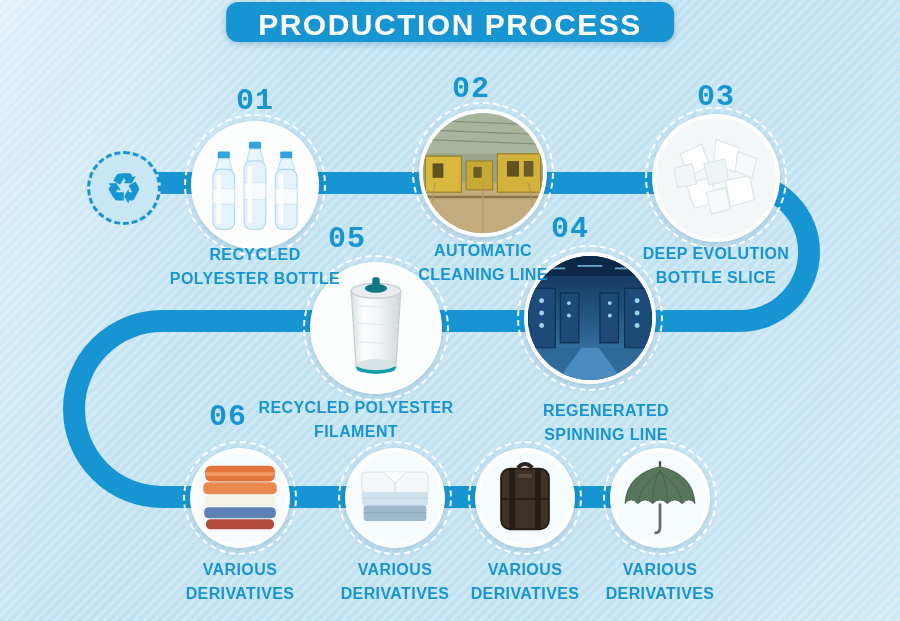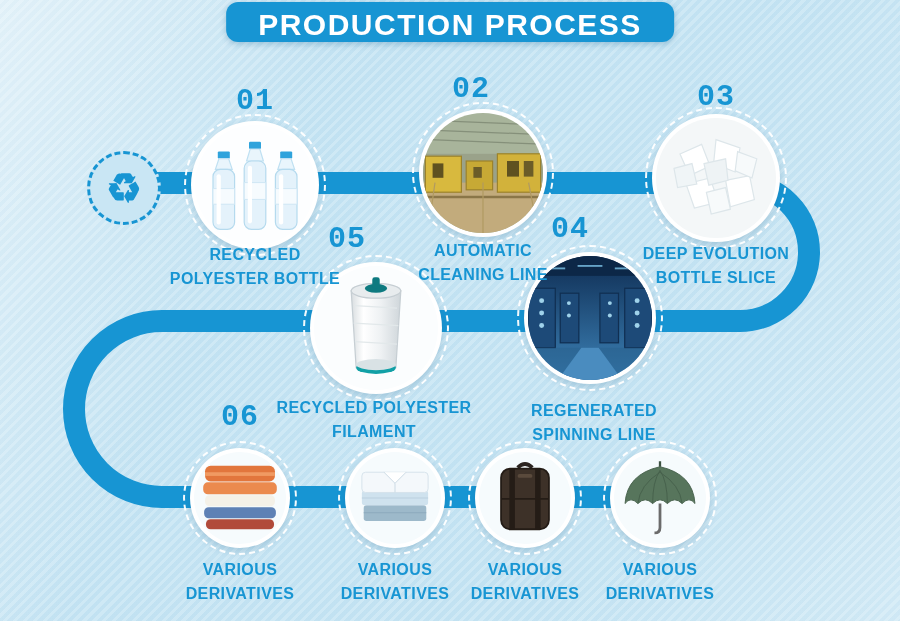--- a/index.html
+++ b/index.html
@@ -68,28 +68,28 @@
   .d2 { left:345px; top:448px; width:100px; height:100px; }
   .d3 { left:475px; top:448px; width:100px; height:100px; }
   .d4 { left:610px; top:448px; width:100px; height:100px; }
 
   
   .num1 { left:191px; top:84px;  width:128px; }
   .num2 { left:407px; top:72px;  width:128px; }
   .num3 { left:652px; top:80px;  width:128px; }
   .num4 { left:504px; top:212px; width:132px; }
   .num5 { left:281px; top:222px; width:132px; }
-  .num6 { left:177px; top:400px; width:126px; }
+  .num6 { left:165px; top:400px; width:126px; }
 
   
   .lab1 { left:155px; top:243px; width:200px; }
   .lab2 { left:383px; top:239px; width:200px; }
   .lab3 { left:616px; top:242px; width:200px; }
-  .lab4 { left:494px; top:399px; width:200px; }
-  .lab5 { left:274px; top:396px; width:200px; }
+  .lab4 { left:506px; top:399px; width:200px; }
+  .lab5 { left:256px; top:396px; width:200px; }
   .dlab1 { left:170px; top:558px; width:140px; }
   .dlab2 { left:325px; top:558px; width:140px; }
   .dlab3 { left:455px; top:558px; width:140px; }
   .dlab4 { left:590px; top:558px; width:140px; }
 </style>
 </head>
 <body>
 
 <div class="canvas">
 

